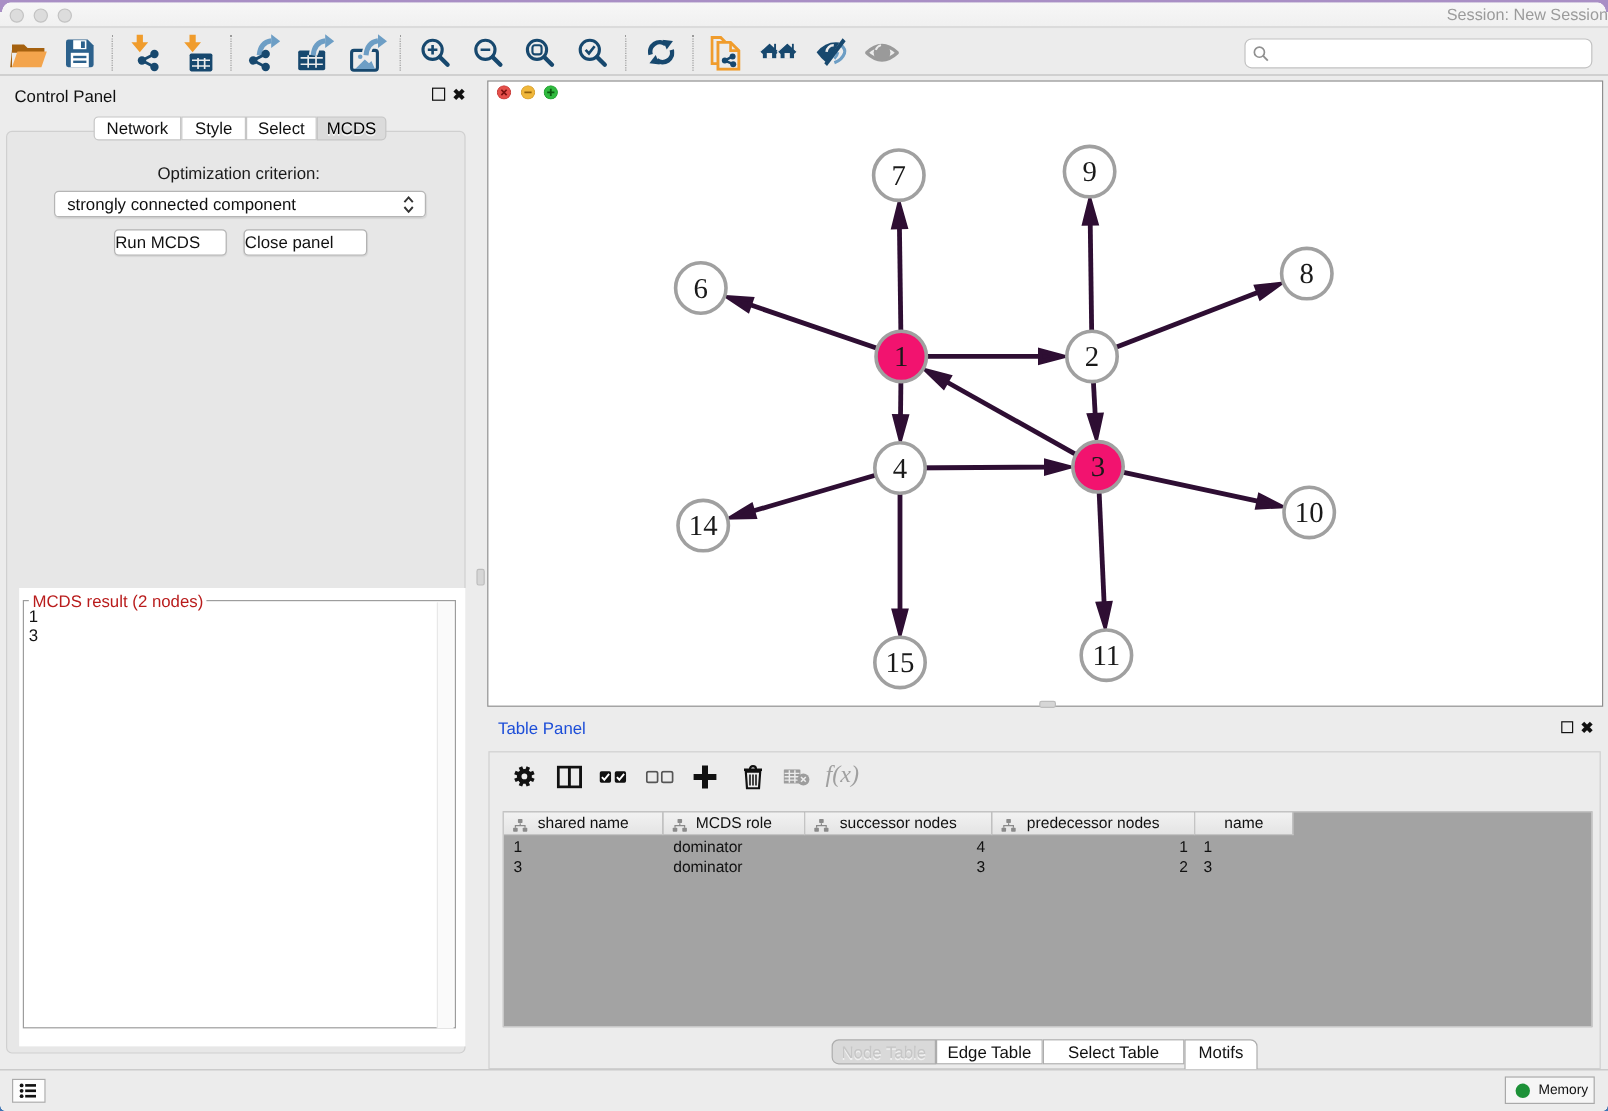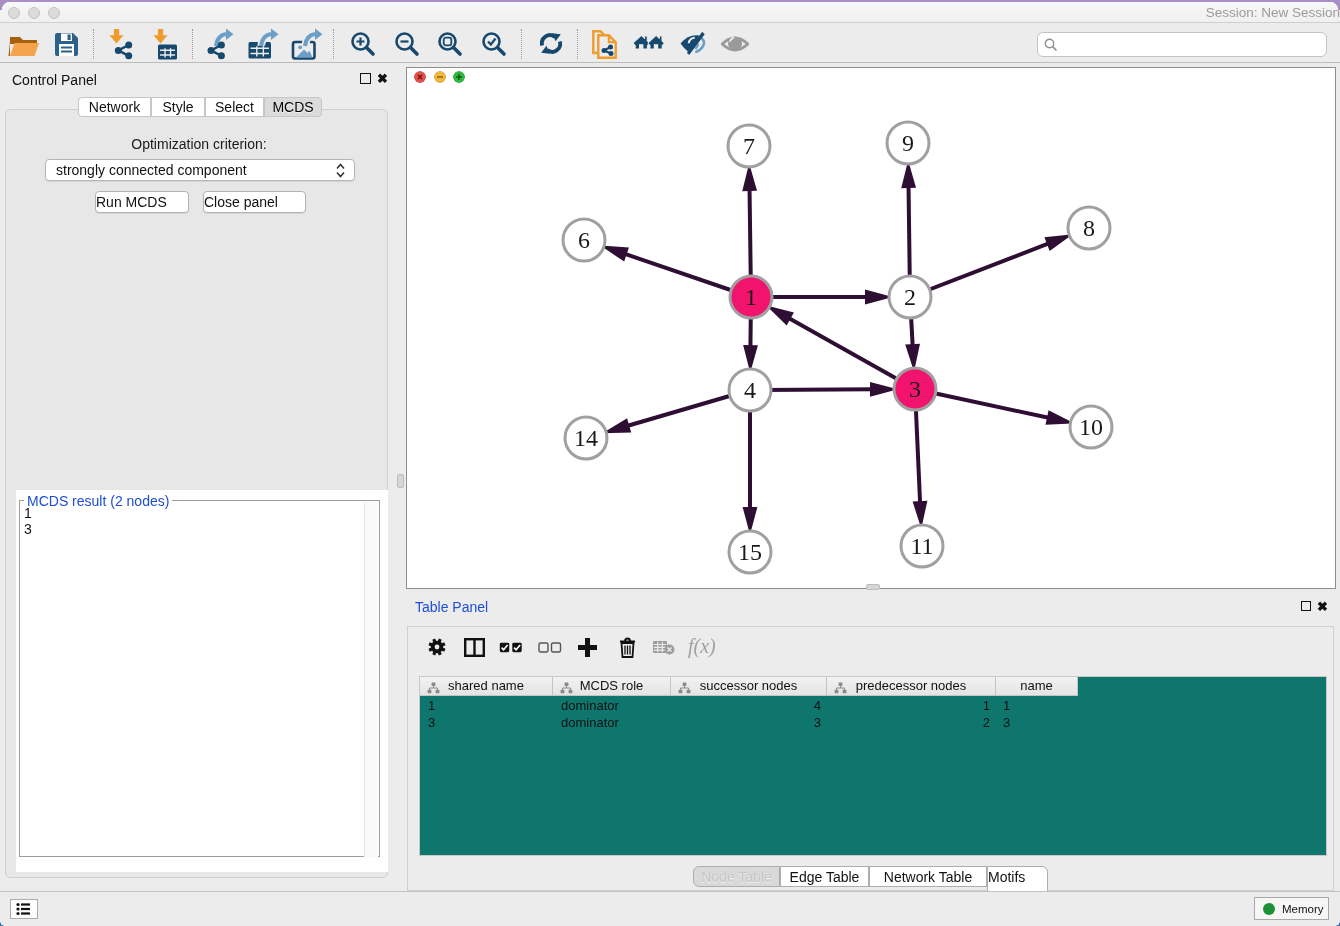--- a/index.html
+++ b/index.html
@@ -20,32 +20,32 @@
 #cp-title{left:12px;top:72px;font-size:14px;color:#111}
 .wbtn{font-size:13px;color:#111;font-weight:bold}
 #cp-content{left:5px;top:109px;width:383px;height:769px;background:#e7e7e7;border:1px solid #d0d0d0;border-radius:5px}
 .tab{position:absolute;top:0;height:20px;line-height:19px;text-align:center;background:#fff;border:1px solid #c6c6c6;color:#111;font-size:14px}
 .tabsel{background:#dbdbdb;color:#000000;text-shadow:0 1px 0 #f4f4f4}
 #opt-label{left:0;top:136px;width:398px;text-align:center;font-size:14px;color:#1a1a1a}
 #dropdown{left:45px;top:159px;width:310px;height:22px;background:#fff;border:1px solid #b5b5b5;border-radius:4px;font-size:14px;line-height:20px;padding-left:10px;color:#111;box-shadow:0 1px 1px rgba(0,0,0,.08)}
 .btn{height:22px;background:#fff;border:1px solid #b3b3b3;border-radius:4px;text-align:left;font-size:14px;line-height:20px;color:#111;box-shadow:0 1px 1px rgba(0,0,0,.08)}
 #mcds-white{left:16px;top:490px;width:372px;height:382px;background:#fff}
 #mcds-group{left:3px;top:10px;width:361px;height:357px;border:1px solid #9d9d9d}
-#mcds-label{left:4px;top:-8px;background:#fff;padding:0 3px;font-size:14px;color:#1d4ed8}
+#mcds-label{left:4px;top:-8px;background:#fff;padding:0 3px;font-size:14px;color:#b91c1c}
 #mcds-text{left:4px;top:4px;font-size:14px;color:#111;line-height:16px}
 #mcds-scroll{right:1px;top:1px;width:14px;height:355px;background:#fafafa;border-left:1px solid #e8e8e8}
 #vhandle{left:397px;top:474px;width:7px;height:14px;background:#d6d6d6;border:1px solid #bdbdbd;border-radius:2px}
 #hhandle{left:866px;top:584px;width:14px;height:6px;background:#d6d6d6;border:1px solid #bdbdbd;border-radius:2px}
 #netwin{left:406px;top:67px;width:930px;height:522px;background:#fff;border:1px solid #8e8e8e}
 #nettitle{left:0;top:0;width:928px;height:19px;background:linear-gradient(#f9f9f9,#d9d9d9);border-bottom:1px solid #a8a8a8}
 #nettitle span{position:absolute;width:100%;text-align:center;top:3px;font-size:13px;color:#111}
 .mac{width:12px;height:12px;border-radius:50%;top:3px}
 #tp-title{left:415px;top:599px;font-size:14px;color:#1d4ed8}
 #tp-content{left:407px;top:626px;width:927px;height:265px;background:#ececec;border:1px solid #d0d0d0}
-#tbl{left:11px;top:49px;width:908px;height:180px;background:#0f766e;border:1px solid #c8c8c8}
+#tbl{left:11px;top:49px;width:908px;height:180px;background:#a3a3a3;border:1px solid #c8c8c8}
 .hcell{position:absolute;top:0;height:19px;background:linear-gradient(#f2f2f2,#e4e4e4);border-right:1px solid #c4c4c4;border-bottom:1px solid #c4c4c4;font-size:13px;color:#111;text-align:center;line-height:18px}
 .cell{position:absolute;font-size:13px;color:#111;height:17px;line-height:17px}
 #statusbar{left:0;top:891px;width:1340px;height:35px;background:#ececec;border-top:1px solid #c2c2c2}
 #listbtn{left:10px;top:899px;width:28px;height:20px;background:#fdfdfd;border:1px solid #ababab}
 #membtn{left:1254px;top:897px;width:75px;height:23px;background:#f6f6f6;border:1px solid #a9a9a9;font-size:11.5px;color:#111}
 #memdot{left:8px;top:5px;width:12px;height:12px;border-radius:50%;background:#1d9138}
 #memtxt{left:27px;top:4.5px}
 </style></head>
 <body>
 <div class="abs" id="titlebar"></div>
@@ -408,22 +408,22 @@
       <div class="cell" style="left:583px;top:20px">1</div>
       <div class="cell" style="left:8px;top:37px">3</div>
       <div class="cell" style="left:141px;top:37px">dominator</div>
       <div class="cell" style="left:251px;top:37px;width:150px;text-align:right">3</div>
       <div class="cell" style="left:407px;top:37px;width:163px;text-align:right">2</div>
       <div class="cell" style="left:583px;top:37px">3</div>
   </div>
 </div>
 <div class="abs" style="left:694px;top:866px;width:87px;height:21px;border-radius:6px 0 0 6px;background:#d9d9d9;color:#c6c6c6;text-shadow:0 1px 0 #f0f0f0;border:1px solid #adadad;margin-left:-1px;text-align:center;font-size:14px;line-height:20px">Node Table</div>
 <div class="abs" style="left:781px;top:866px;width:89px;height:21px;background:#fff;color:#111;border:1px solid #adadad;margin-left:-1px;text-align:center;font-size:14px;line-height:20px">Edge Table</div>
-<div class="abs" style="left:870px;top:866px;width:118px;height:21px;background:#fff;color:#111;border:1px solid #adadad;margin-left:-1px;text-align:center;font-size:14px;line-height:20px">Network Table</div>
-<div class="abs" style="left:988px;top:866px;width:61px;height:38px;border-radius:0 6px 6px 0;background:#fff;color:#111;border:1px solid #adadad;margin-left:-1px;text-align:left;font-size:14px;line-height:20px">Motifs</div>
+<div class="abs" style="left:870px;top:866px;width:118px;height:21px;background:#fff;color:#111;border:1px solid #adadad;margin-left:-1px;text-align:center;font-size:14px;line-height:20px">Select Table</div>
+<div class="abs" style="left:988px;top:866px;width:61px;height:38px;border-radius:0 6px 6px 0;background:#fff;color:#111;border:1px solid #adadad;margin-left:-1px;text-align:center;font-size:14px;line-height:20px">Motifs</div>
 <div class="abs" id="statusbar"></div>
 <div class="abs" id="listbtn"><svg width="26" height="18" viewBox="0 0 26 18">
       <g fill="#111">
         <circle cx="7" cy="4.5" r="1.6"></circle>
         <circle cx="7" cy="9" r="1.6"></circle>
         <circle cx="7" cy="13.5" r="1.6"></circle>
         <rect x="10" y="3.4" width="9" height="2.2"></rect>
         <rect x="10" y="7.9" width="9" height="2.2"></rect>
         <rect x="10" y="12.4" width="9" height="2.2"></rect>
       </g>

